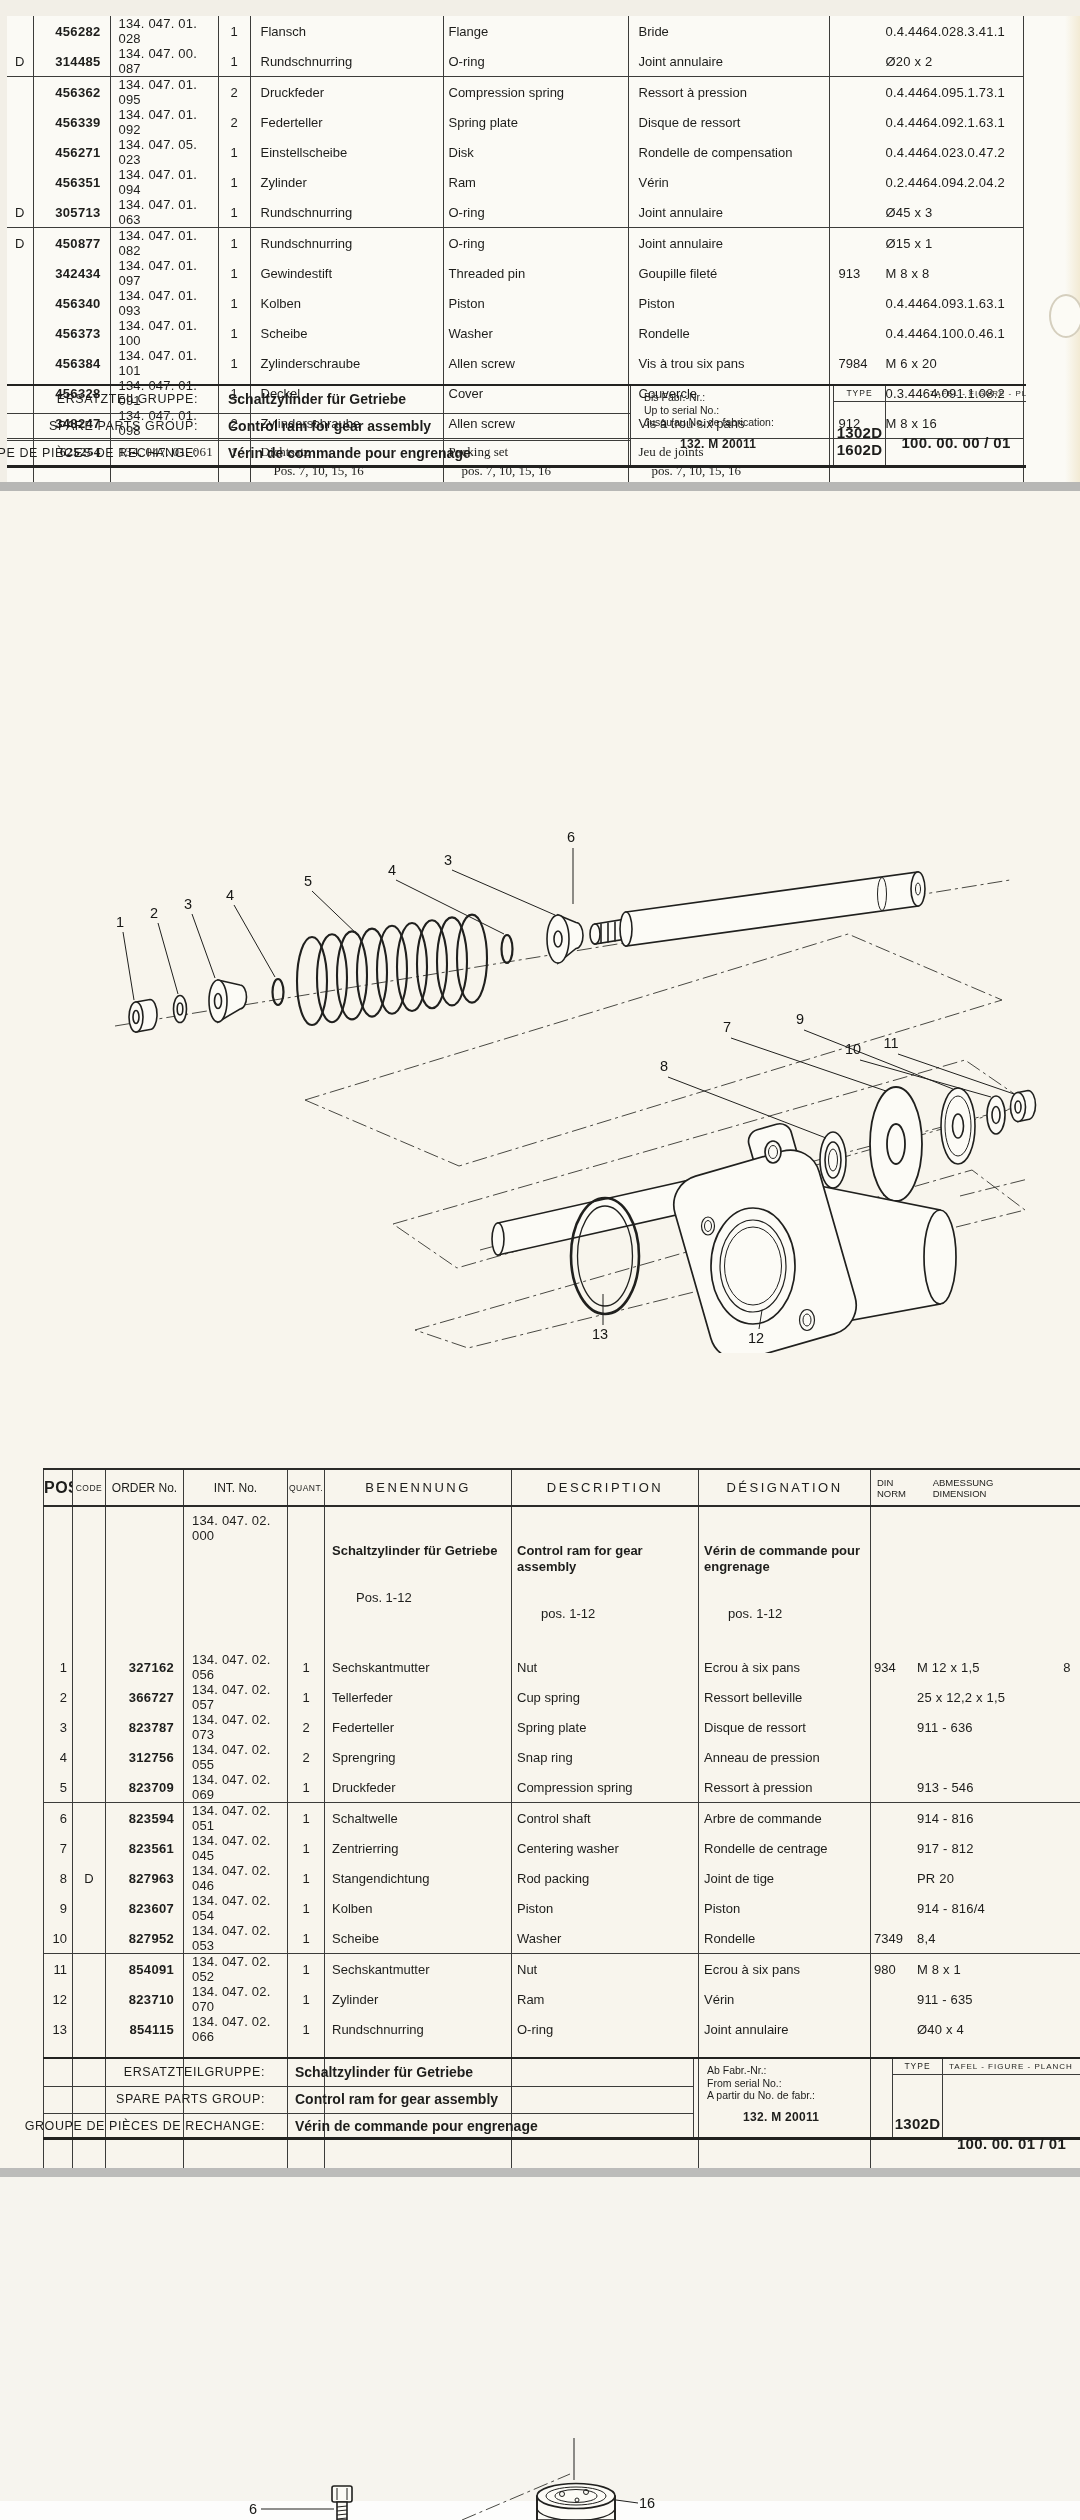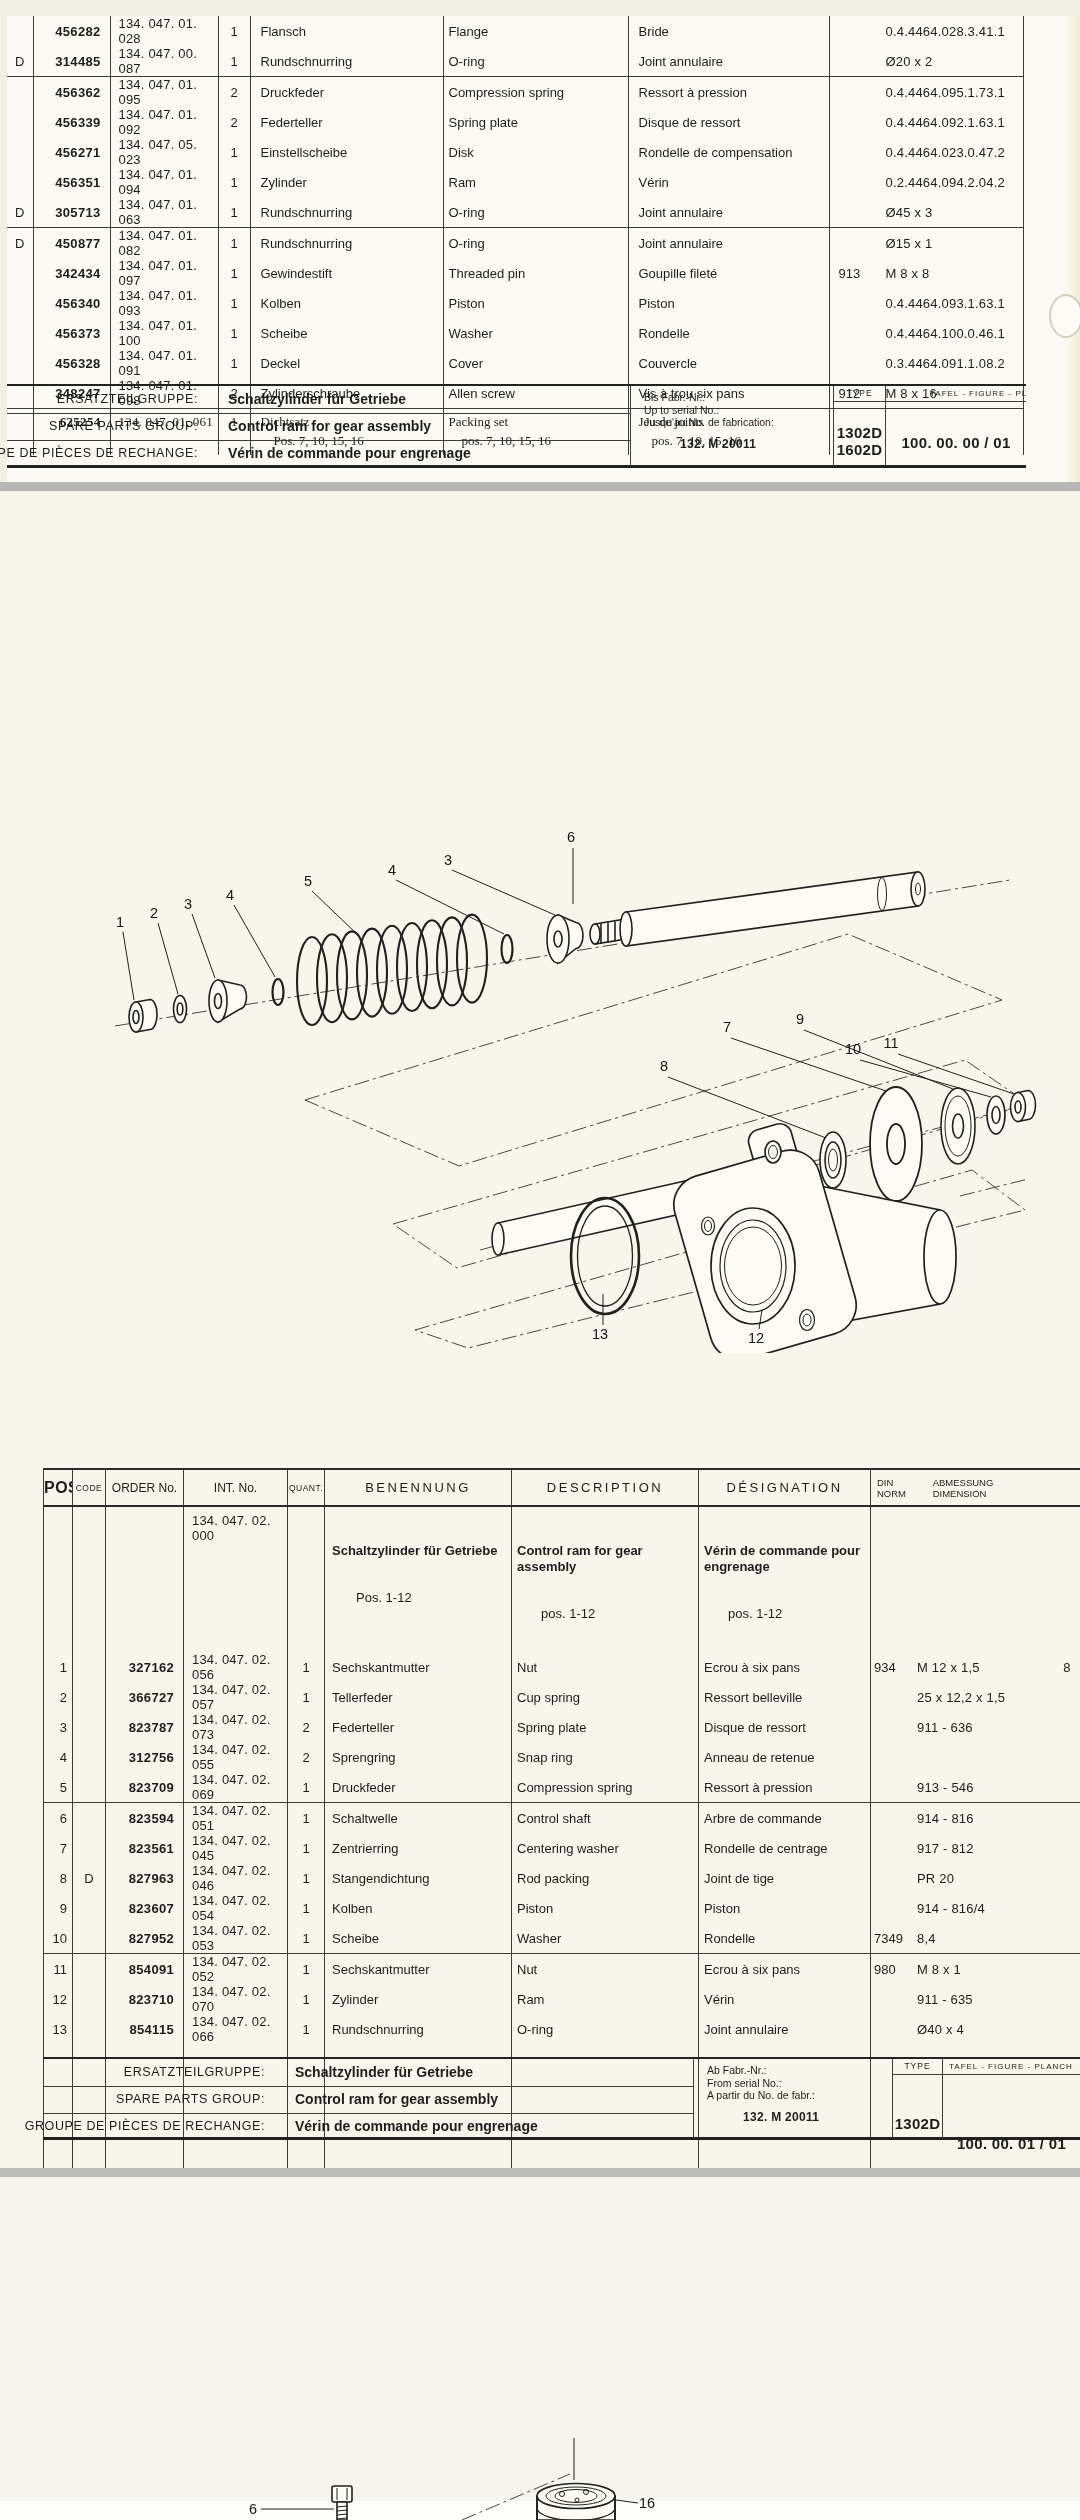--- a/index.html
+++ b/index.html
@@ -199,20 +199,30 @@
           </tr>
           <tr>
             <td class="col-c"></td>
             <td class="col-o">456373</td>
             <td class="col-i">134. 047. 01. 100</td>
             <td class="col-q">1</td>
             <td class="col-de">Scheibe</td>
             <td class="col-en">Washer</td>
             <td class="col-fr">Rondelle</td>
             <td class="col-dd"><span class="din"></span><span class="dim">0.4.4464.100.0.46.1</span></td>
+          </tr>
+          <tr>
+            <td class="col-c"></td>
+            <td class="col-o">456384</td>
+            <td class="col-i">134. 047. 01. 101</td>
+            <td class="col-q">1</td>
+            <td class="col-de">Zylinderschraube</td>
+            <td class="col-en">Allen screw</td>
+            <td class="col-fr">Vis à trou six pans</td>
+            <td class="col-dd"><span class="din">7984</span><span class="dim">M 6 x 20</span></td>
           </tr>
           <tr>
             <td class="col-c"></td>
             <td class="col-o">456328</td>
             <td class="col-i">134. 047. 01. 091</td>
             <td class="col-q">1</td>
             <td class="col-de">Deckel</td>
             <td class="col-en">Cover</td>
             <td class="col-fr">Couvercle</td>
             <td class="col-dd"><span class="din"></span><span class="dim">0.3.4464.091.1.08.2</span></td>
@@ -520,21 +530,21 @@
             <td class="col-dd"><span class="din"></span><span class="dim">911 - 636</span></td>
           </tr>
           <tr>
             <td class="col-p">4</td>
             <td class="col-c"></td>
             <td class="col-o">312756</td>
             <td class="col-i">134. 047. 02. 055</td>
             <td class="col-q">2</td>
             <td class="col-de">Sprengring</td>
             <td class="col-en">Snap ring</td>
-            <td class="col-fr">Anneau de retenue</td>
+            <td class="col-fr">Anneau de pression</td>
             <td class="col-dd"><span class="din"></span><span class="dim"></span></td>
           </tr>
           <tr>
             <td class="col-p">5</td>
             <td class="col-c"></td>
             <td class="col-o">823709</td>
             <td class="col-i">134. 047. 02. 069</td>
             <td class="col-q">1</td>
             <td class="col-de">Druckfeder</td>
             <td class="col-en">Compression spring</td>

